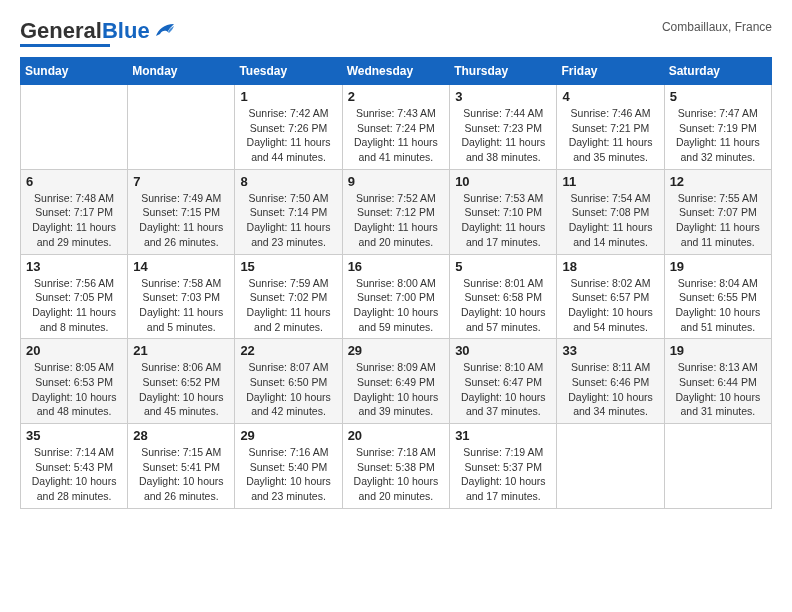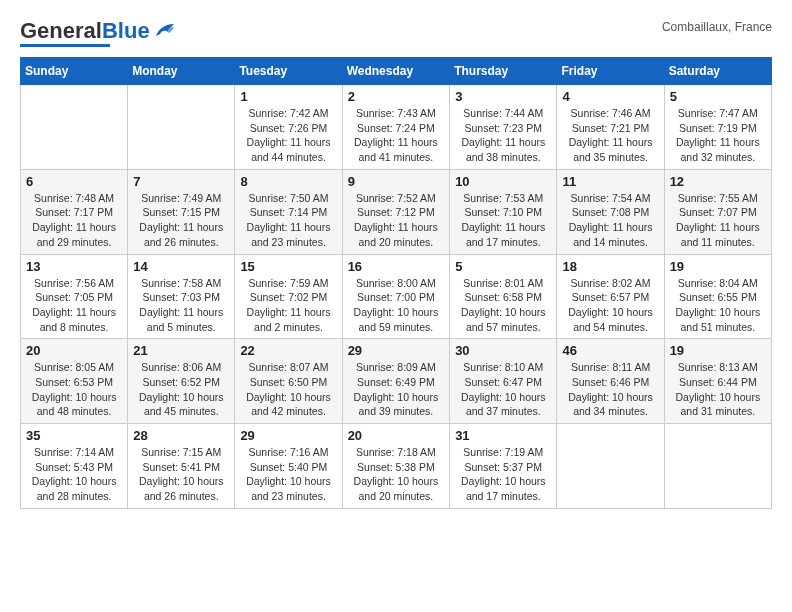--- a/index.html
+++ b/index.html
@@ -260,21 +260,21 @@
           Sunrise: 8:09 AM<br>Sunset: 6:49 PM<br>Daylight: 10 hours and 39 minutes.
         </div>
       </td>
         <td>
         <div class="day-num">30</div>
         <div class="cell-info">
           Sunrise: 8:10 AM<br>Sunset: 6:47 PM<br>Daylight: 10 hours and 37 minutes.
         </div>
       </td>
         <td>
-        <div class="day-num">46</div>
+        <div class="day-num">33</div>
         <div class="cell-info">
           Sunrise: 8:11 AM<br>Sunset: 6:46 PM<br>Daylight: 10 hours and 34 minutes.
         </div>
       </td>
         <td>
         <div class="day-num">19</div>
         <div class="cell-info">
           Sunrise: 8:13 AM<br>Sunset: 6:44 PM<br>Daylight: 10 hours and 31 minutes.
         </div>
       </td>

